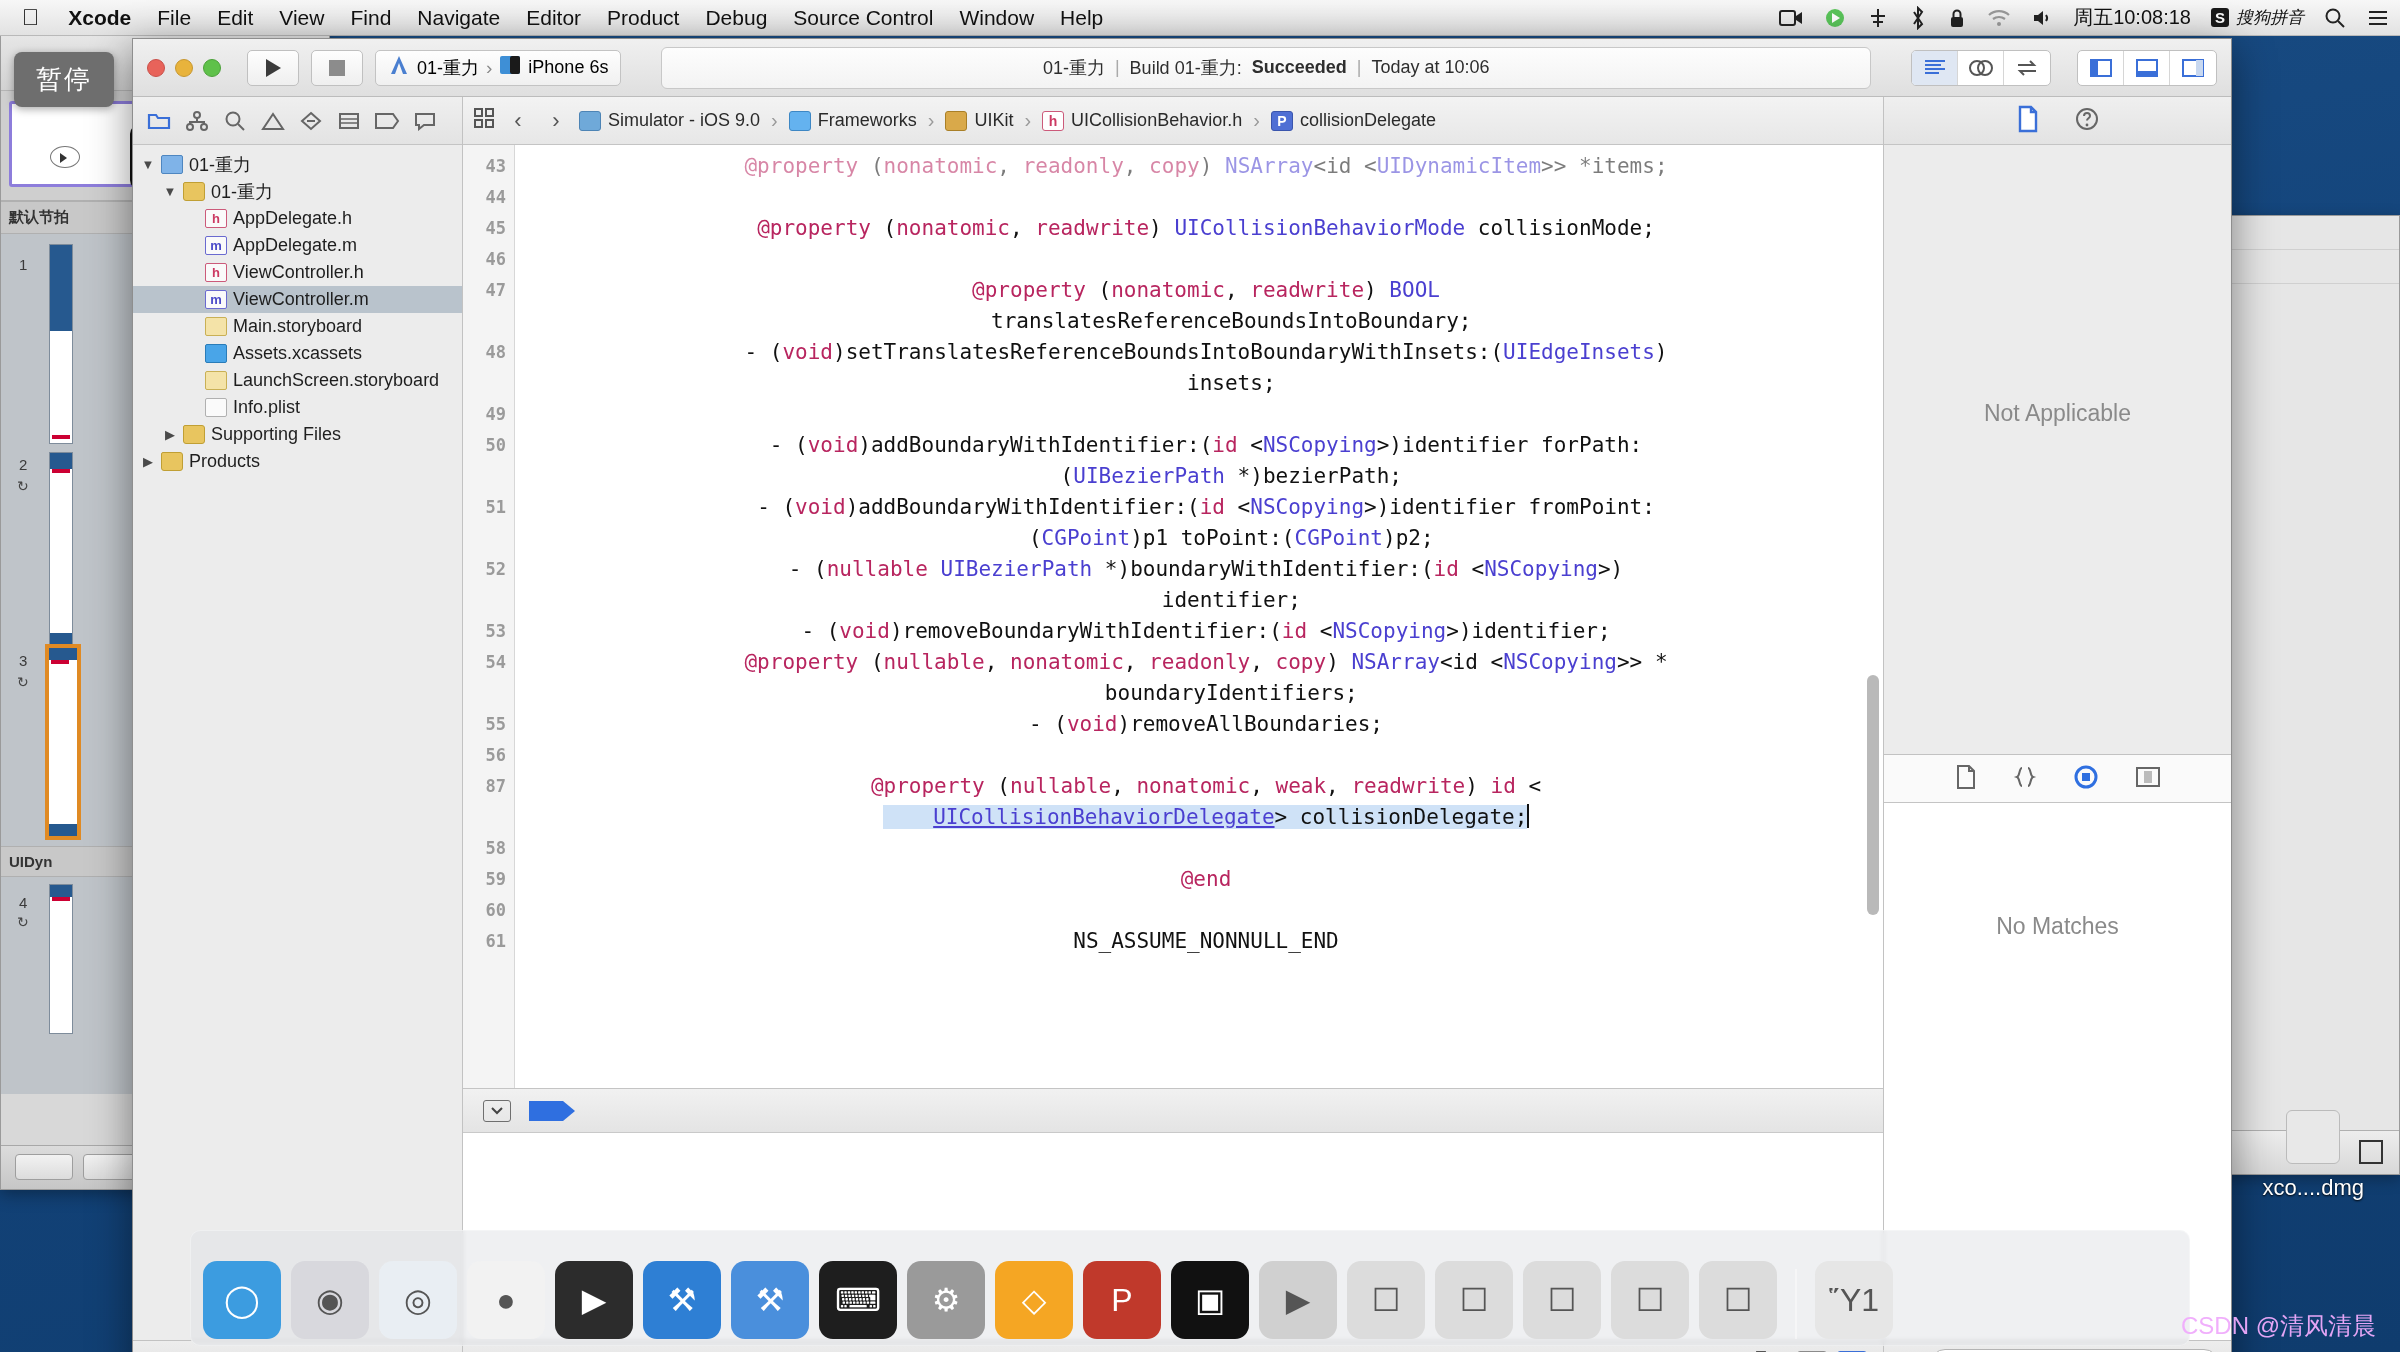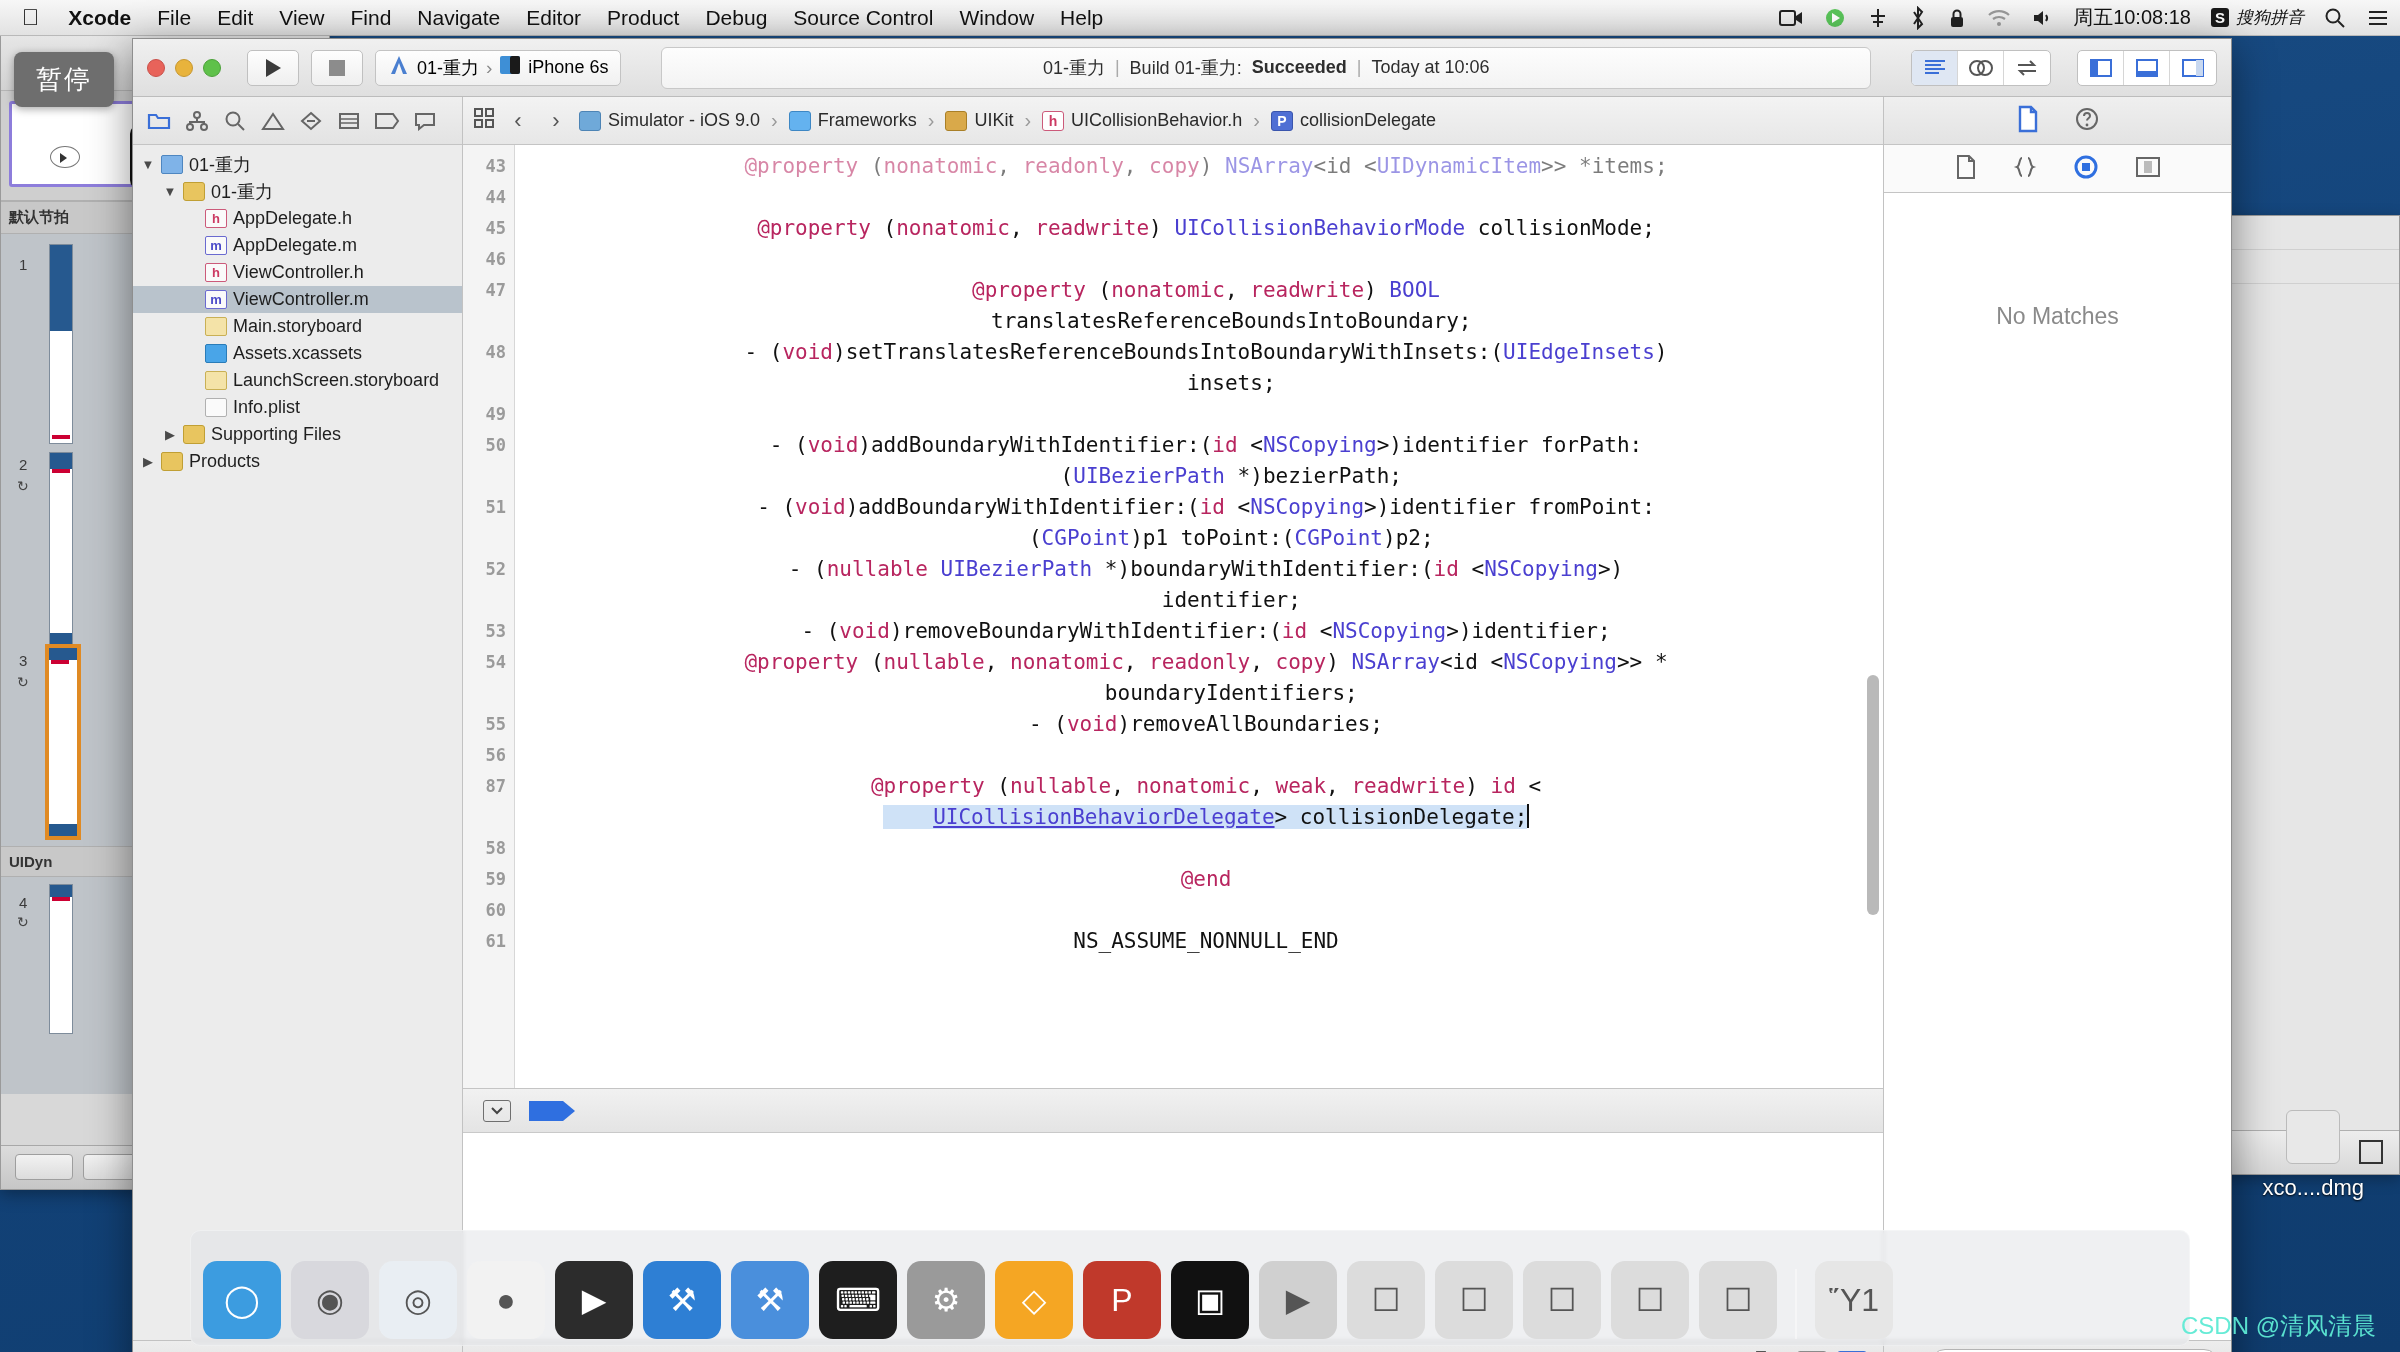--- a/index.html
+++ b/index.html
@@ -200,21 +200,21 @@
     position:absolute; left:190px; bottom:6px; width: 2000px; height: 116px;
     background: rgba(225,228,232,.55); border:1px solid rgba(255,255,255,.35);
     border-radius:10px; display:flex; align-items:flex-end; gap:10px; padding: 6px 12px;
     backdrop-filter: blur(2px);
   }
   .dockitem { width: 78px; height: 78px; border-radius:14px; position:relative; flex:none;
     display:flex;align-items:center;justify-content:center; font-size:32px; color:#fff;}
   .dock .sepv { width:2px; height:70px; background:rgba(255,255,255,.45); margin:0 8px;}
 
   
-  .watermark { position:absolute; right:24px; bottom:10px; color:#5eead4; font-size:24px; opacity:.95;}
+  .watermark { position:absolute; right:24px; bottom:10px; color:#f0abfc; font-size:24px; opacity:.95;}
   .dmg-label{ position:absolute; right:36px; top:1175px; color:#fff; font-size:22px; text-shadow:0 1px 2px #000;}
   .dmg-ico{ position:absolute; right:60px; top:1110px; width:54px;height:54px; background:#e8e8e8; border:1px solid #bbb; border-radius:6px;}
 </style>
 </head>
 <body>
 
 <div id="root">
   <div class="desktop"></div>
 
   <div class="bgwin">
@@ -688,20 +688,23 @@
               </svg>
           </span>
           <span>
             <svg width="26" height="26" viewBox="0 0 26 26">
                 <circle cx="13" cy="13" r="10" fill="none" stroke="#666" stroke-width="2"></circle>
                 <path d="M10 10 a3 3 0 0 1 6 0 c0 2 -3 2.5 -3 4.5" fill="none" stroke="#666" stroke-width="2"></path>
                 <circle cx="13" cy="19" r="1.4" fill="#666"></circle>
               </svg>
           </span>
         </div>
+        <div class="util-pane">
+          <span class="util-empty">Not Applicable</span>
+        </div>
         <div class="lib-tabs">
           <span>
             <svg width="22" height="26" viewBox="0 0 22 26">
                 <path d="M3 2 H14 L19 7 V24 H3 Z" fill="none" stroke="#666" stroke-width="2"></path>
                 <path d="M14 2 V7 H19" fill="none" stroke="#666" stroke-width="2"></path>
               </svg>
           </span>
           <span>
             <svg width="24" height="24" viewBox="0 0 24 24">
                 <path d="M9 3 C6 3 7 11 4 12 C7 13 6 21 9 21 M15 3 C18 3 17 11 20 12 C17 13 18 21 15 21" fill="none" stroke="#666" stroke-width="2"></path>

